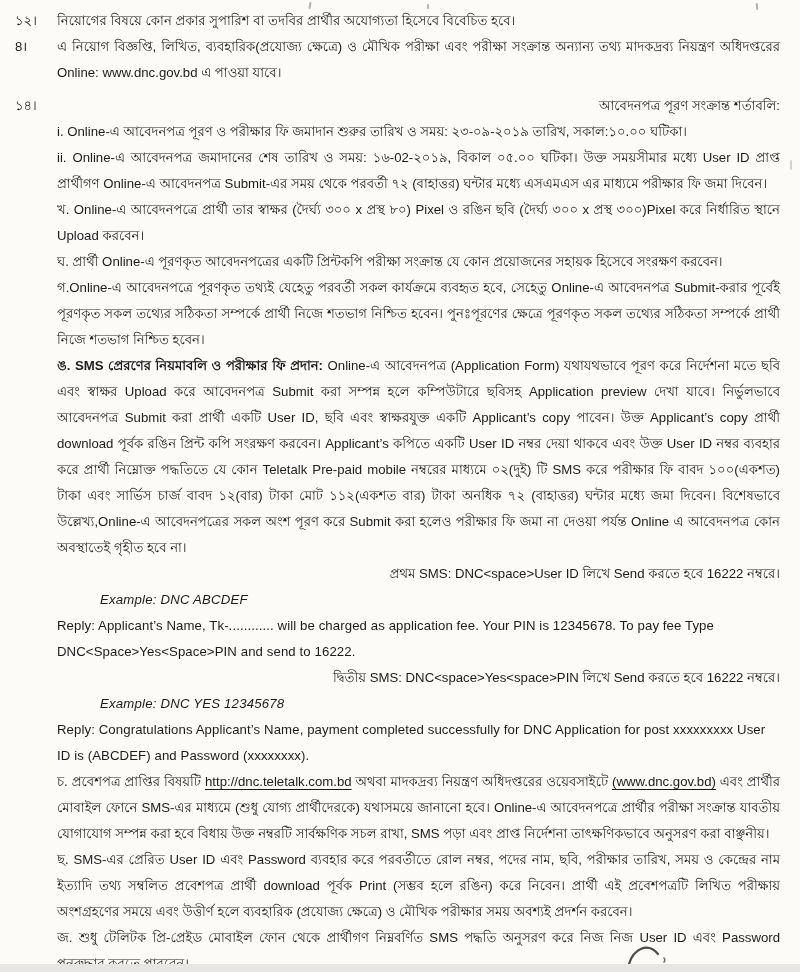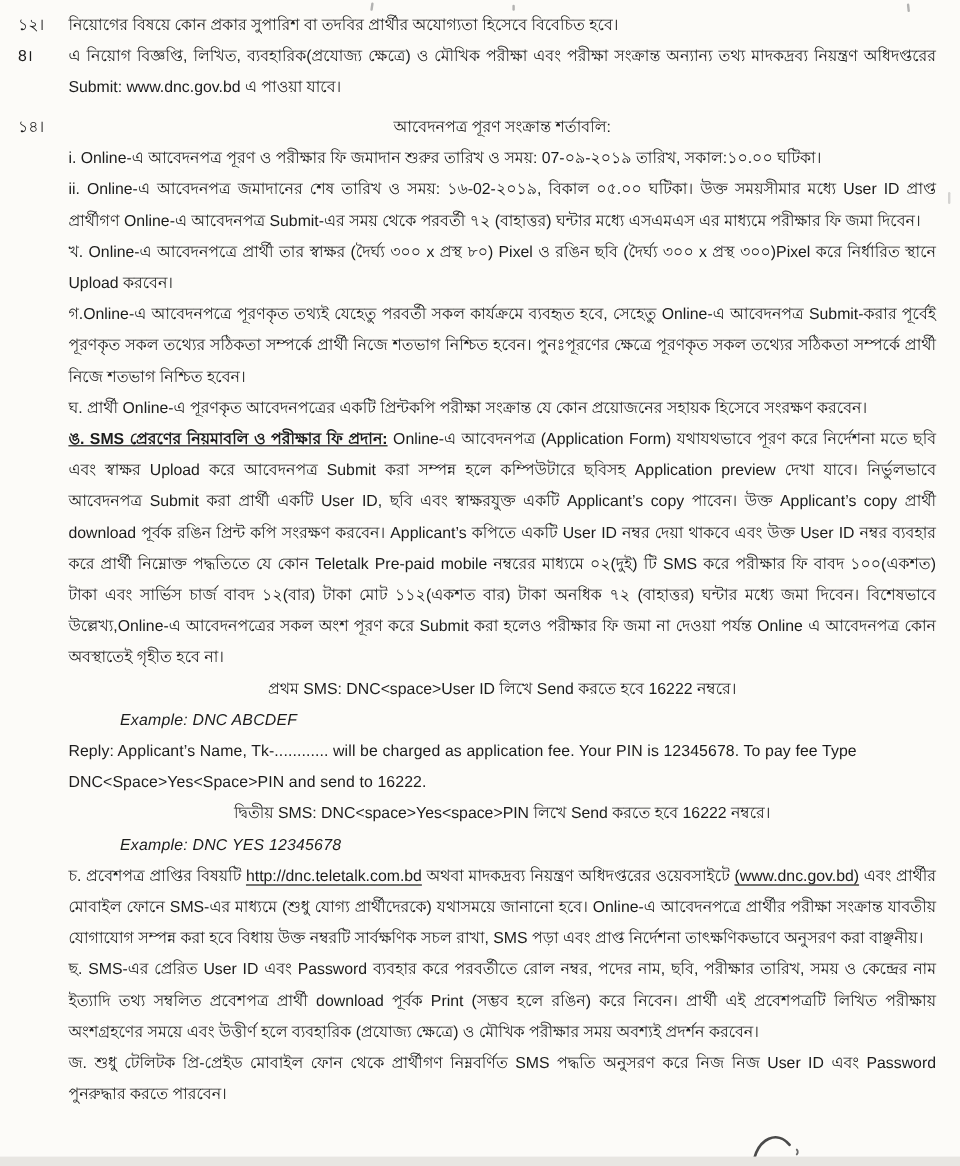--- a/index.html
+++ b/index.html
@@ -20,23 +20,23 @@
   .row { display:flex; align-items:flex-start; }
   .row.gap-before { margin-top:7px; }
   .num {
     flex:0 0 42px;
     padding-left:15px;
     box-sizing:content-box;
     white-space:nowrap;
   }
   .body { flex:1; padding-right:20px; min-width:0; }
   p { margin:0; text-align:justify; }
-  p.left { text-align:center; }
+  p.left { text-align:right; }
   .u { text-decoration:underline; text-underline-offset:3px; }
-  .lead-bold { font-weight:bold;text-decoration:underline; }
+  .lead-bold { font-weight:bold; }
   .ex {
     font-weight:normal; font-style:italic;
     padding-left:43px; text-align:left;
     letter-spacing:.2px;
   }
   .reply { text-align:left; letter-spacing:.1px; }
   .pen-mark { position:absolute; left:624px; top:938px; }
   .scan-tick {
     position:absolute; width:2px; height:7px;
     background:#8a8a8a; border-radius:1px; opacity:.65;
@@ -59,43 +59,44 @@
   <section class="row">
     <div class="num">১২।</div>
     <div class="body">
       <p>নিয়োগের বিষয়ে কোন প্রকার সুপারিশ বা তদবির প্রার্থীর অযোগ্যতা হিসেবে বিবেচিত হবে।</p>
     </div>
   </section>
 
   <section class="row">
     <div class="num">8।</div>
     <div class="body">
-      <p>এ নিয়োগ বিজ্ঞপ্তি, লিখিত, ব্যবহারিক(প্রযোজ্য ক্ষেত্রে) ও মৌখিক পরীক্ষা এবং পরীক্ষা সংক্রান্ত অন্যান্য তথ্য মাদকদ্রব্য নিয়ন্ত্রণ অধিদপ্তরের Submit: www.dnc.gov.bd এ পাওয়া যাবে।</p>
+      <p>এ নিয়োগ বিজ্ঞপ্তি, লিখিত, ব্যবহারিক(প্রযোজ্য ক্ষেত্রে) ও মৌখিক পরীক্ষা এবং পরীক্ষা সংক্রান্ত অন্যান্য তথ্য মাদকদ্রব্য নিয়ন্ত্রণ অধিদপ্তরের Online: www.dnc.gov.bd এ পাওয়া যাবে।</p>
     </div>
   </section>
 
   <section class="row gap-before">
     <div class="num">১৪।</div>
     <div class="body">
       <p class="left">আবেদনপত্র পূরণ সংক্রান্ত শর্তাবলি:</p>
 
 
-      <p>i. Online-এ আবেদনপত্র পূরণ ও পরীক্ষার ফি জমাদান শুরুর তারিখ ও সময়: 07-০৯-২০১৯ তারিখ, সকাল:১০.০০ ঘটিকা।</p>
+      <p>i. Online-এ আবেদনপত্র পূরণ ও পরীক্ষার ফি জমাদান শুরুর তারিখ ও সময়: ২৩-০৯-২০১৯ তারিখ, সকাল:১০.০০ ঘটিকা।</p>
       <p>ii. Online-এ আবেদনপত্র জমাদানের শেষ তারিখ ও সময়: ১৬-02-২০১৯, বিকাল ০৫.০০ ঘটিকা। উক্ত সময়সীমার মধ্যে User ID প্রাপ্ত প্রার্থীগণ Online-এ আবেদনপত্র  Submit-এর সময় থেকে পরবর্তী ৭২ (বাহাত্তর) ঘন্টার মধ্যে এসএমএস এর মাধ্যমে পরীক্ষার ফি জমা দিবেন।</p>
       <p>খ. Online-এ আবেদনপত্রে প্রার্থী তার স্বাক্ষর (দৈর্ঘ্য ৩০০ x প্রস্থ ৮০) Pixel ও রঙিন ছবি (দৈর্ঘ্য ৩০০ x প্রস্থ ৩০০)Pixel করে নির্ধারিত স্থানে Upload করবেন।</p>
+      <p>ঘ. প্রার্থী Online-এ পূরণকৃত আবেদনপত্রের একটি প্রিন্টকপি পরীক্ষা সংক্রান্ত যে কোন প্রয়োজনের সহায়ক হিসেবে সংরক্ষণ করবেন।</p>
       <p>গ.Online-এ আবেদনপত্রে পূরণকৃত তথ্যই যেহেতু পরবর্তী সকল কার্যক্রমে ব্যবহৃত হবে, সেহেতু Online-এ আবেদনপত্র Submit-করার পূর্বেই পূরণকৃত সকল তথ্যের সঠিকতা সম্পর্কে প্রার্থী নিজে শতভাগ নিশ্চিত হবেন। পুনঃপূরণের ক্ষেত্রে পূরণকৃত সকল তথ্যের সঠিকতা সম্পর্কে প্রার্থী নিজে শতভাগ নিশ্চিত হবেন।</p>
-      <p>ঘ. প্রার্থী Online-এ পূরণকৃত আবেদনপত্রের একটি প্রিন্টকপি পরীক্ষা সংক্রান্ত যে কোন প্রয়োজনের সহায়ক হিসেবে সংরক্ষণ করবেন।</p>
 
       <p><span class="lead-bold">ঙ. SMS প্রেরণের নিয়মাবলি ও পরীক্ষার ফি প্রদান:</span><span>  Online-এ আবেদনপত্র (Application Form) যথাযথভাবে পূরণ করে নির্দেশনা মতে ছবি এবং স্বাক্ষর Upload করে আবেদনপত্র Submit করা সম্পন্ন হলে কম্পিউটারে ছবিসহ Application preview দেখা যাবে। নির্ভুলভাবে আবেদনপত্র Submit করা প্রার্থী একটি User ID, ছবি এবং স্বাক্ষরযুক্ত একটি Applicant’s copy পাবেন। উক্ত Applicant’s copy প্রার্থী download পূর্বক রঙিন প্রিন্ট কপি সংরক্ষণ করবেন। Applicant’s কপিতে একটি User ID নম্বর দেয়া থাকবে এবং উক্ত User ID নম্বর ব্যবহার করে প্রার্থী নিম্নোক্ত পদ্ধতিতে যে কোন Teletalk Pre-paid mobile নম্বরের মাধ্যমে ০২(দুই) টি SMS করে পরীক্ষার ফি বাবদ ১০০(একশত) টাকা এবং  সার্ভিস চার্জ বাবদ ১২(বার) টাকা মোট ১১২(একশত বার) টাকা অনধিক ৭২ (বাহাত্তর) ঘন্টার মধ্যে জমা দিবেন। বিশেষভাবে উল্লেখ্য,Online-এ আবেদনপত্রের সকল অংশ পূরণ করে Submit করা হলেও পরীক্ষার ফি জমা না দেওয়া পর্যন্ত Online এ আবেদনপত্র কোন অবস্থাতেই গৃহীত হবে না।</span></p>
 
       <p class="left">প্রথম SMS: DNC&lt;space&gt;User ID লিখে Send  করতে হবে 16222  নম্বরে।</p>
       <p class="ex">Example: DNC ABCDEF</p>
       <p class="reply">Reply: Applicant’s Name, Tk-............ will be charged as application fee. Your PIN is 12345678. To pay fee Type DNC&lt;Space&gt;Yes&lt;Space&gt;PIN and send to 16222.</p>
       <p class="left">দ্বিতীয় SMS: DNC&lt;space&gt;Yes&lt;space&gt;PIN লিখে Send  করতে হবে 16222  নম্বরে।</p>
       <p class="ex">Example: DNC YES 12345678</p>
+      <p class="reply">Reply: Congratulations Applicant’s Name, payment completed successfully for DNC Application for post xxxxxxxxx User ID is (ABCDEF) and Password (xxxxxxxx).</p>
 
       <p><span>চ. প্রবেশপত্র প্রাপ্তির বিষয়টি </span><span class="u">http://dnc.teletalk.com.bd</span><span> অথবা মাদকদ্রব্য নিয়ন্ত্রণ অধিদপ্তরের ওয়েবসাইটে </span><span class="u">(www.dnc.gov.bd)</span><span> এবং প্রার্থীর মোবাইল ফোনে SMS-এর মাধ্যমে (শুধু যোগ্য প্রার্থীদেরকে) যথাসময়ে জানানো হবে। Online-এ আবেদনপত্রে প্রার্থীর পরীক্ষা সংক্রান্ত যাবতীয় যোগাযোগ সম্পন্ন করা হবে বিধায় উক্ত নম্বরটি সার্বক্ষণিক সচল রাখা, SMS পড়া এবং প্রাপ্ত নির্দেশনা তাৎক্ষণিকভাবে অনুসরণ করা বাঞ্ছনীয়।</span></p>
 
       <p>ছ. SMS-এর প্রেরিত User ID এবং Password  ব্যবহার করে পরবর্তীতে রোল নম্বর, পদের নাম, ছবি, পরীক্ষার তারিখ, সময় ও কেন্দ্রের নাম ইত্যাদি তথ্য সম্বলিত প্রবেশপত্র প্রার্থী download পূর্বক Print (সম্ভব হলে রঙিন) করে নিবেন। প্রার্থী এই প্রবেশপত্রটি লিখিত পরীক্ষায় অংশগ্রহণের সময়ে এবং উত্তীর্ণ হলে ব্যবহারিক (প্রযোজ্য ক্ষেত্রে) ও মৌখিক পরীক্ষার সময় অবশ্যই প্রদর্শন করবেন।</p>
       <p>জ. শুধু টেলিটক প্রি-প্রেইড মোবাইল ফোন থেকে প্রার্থীগণ নিম্নবর্ণিত SMS পদ্ধতি অনুসরণ করে নিজ নিজ User ID এবং Password পুনরুদ্ধার করতে পারবেন।</p>
 
     </div>
   </section>
 
   <svg class="pen-mark" width="70" height="34" viewBox="0 0 70 34" aria-hidden="true">

